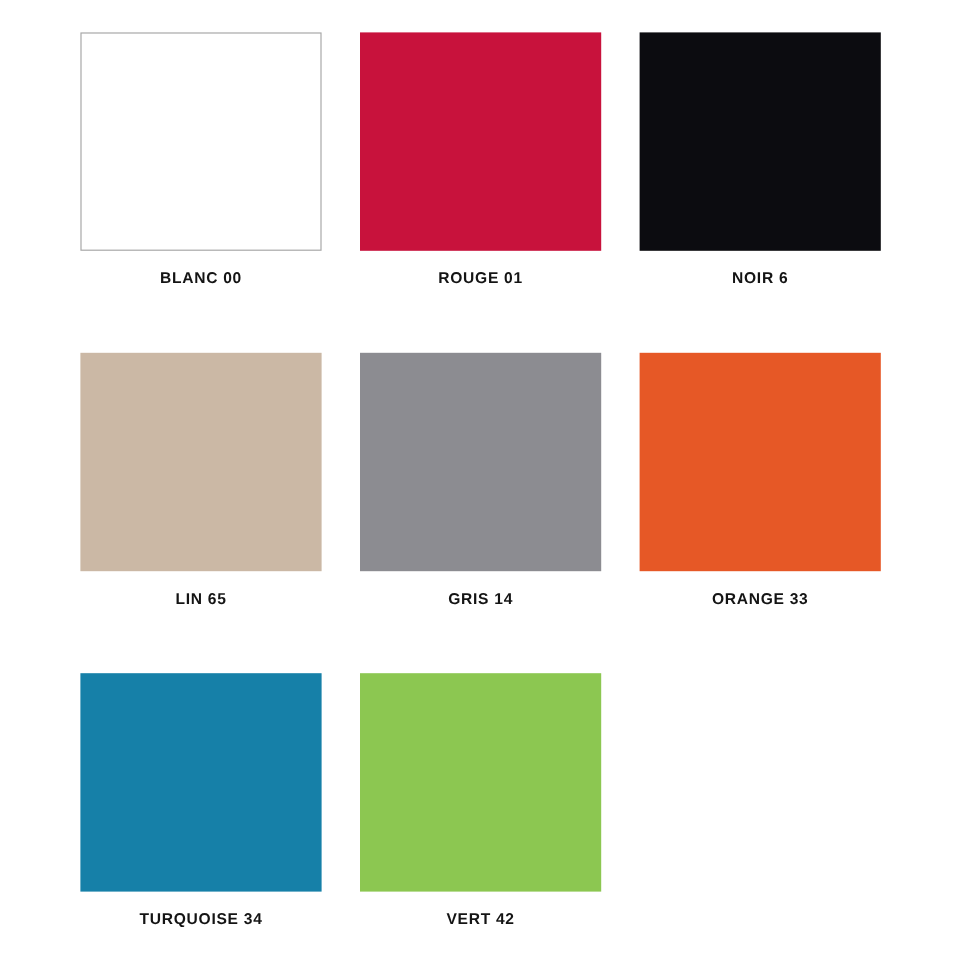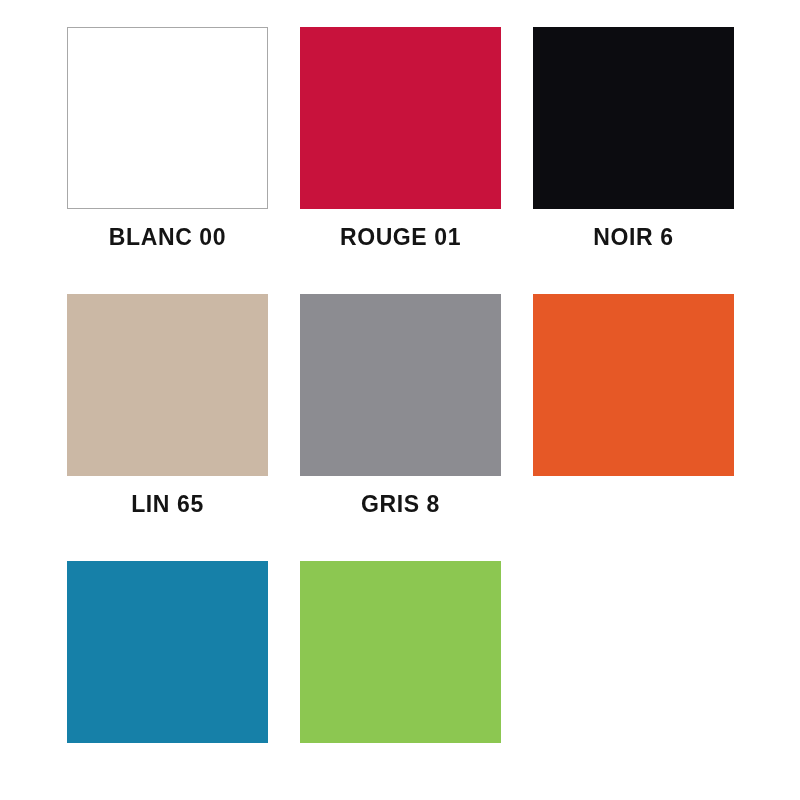--- a/index.html
+++ b/index.html
@@ -43,21 +43,21 @@
 
   
   .swatch-chip.has-outline {
     border: 1px solid #a8a8a8;
   }
 
   .swatch-label {
     width: 201px;
     text-align: center;
     margin-top: 15px;
-    font-size: 23px;
+    font-size: 13px;
     font-weight: bold;
     letter-spacing: 0.6px;
     color: #141414;
     white-space: nowrap;
     font-family: "Liberation Sans", "DejaVu Sans", sans-serif;
   }
 </style>
 </head>
 <body>
 
@@ -73,24 +73,27 @@
     <div class="swatch-cell">
       <div class="swatch-chip" style="background-color: rgb(12, 12, 16);"></div>
       <div class="swatch-label">NOIR 6</div>
     </div>
     <div class="swatch-cell">
       <div class="swatch-chip" style="background-color: rgb(203, 184, 165);"></div>
       <div class="swatch-label">LIN 65</div>
     </div>
     <div class="swatch-cell">
       <div class="swatch-chip" style="background-color: rgb(140, 140, 145);"></div>
-      <div class="swatch-label">GRIS 8</div>
+      <div class="swatch-label">GRIS 14</div>
     </div>
     <div class="swatch-cell">
       <div class="swatch-chip" style="background-color: rgb(230, 88, 38);"></div>
+      <div class="swatch-label">ORANGE 33</div>
     </div>
     <div class="swatch-cell">
       <div class="swatch-chip" style="background-color: rgb(22, 128, 168);"></div>
+      <div class="swatch-label">TURQUOISE 34</div>
     </div>
     <div class="swatch-cell">
       <div class="swatch-chip" style="background-color: rgb(140, 199, 81);"></div>
+      <div class="swatch-label">VERT 42</div>
     </div>
   </div>
 
 </body></html>

